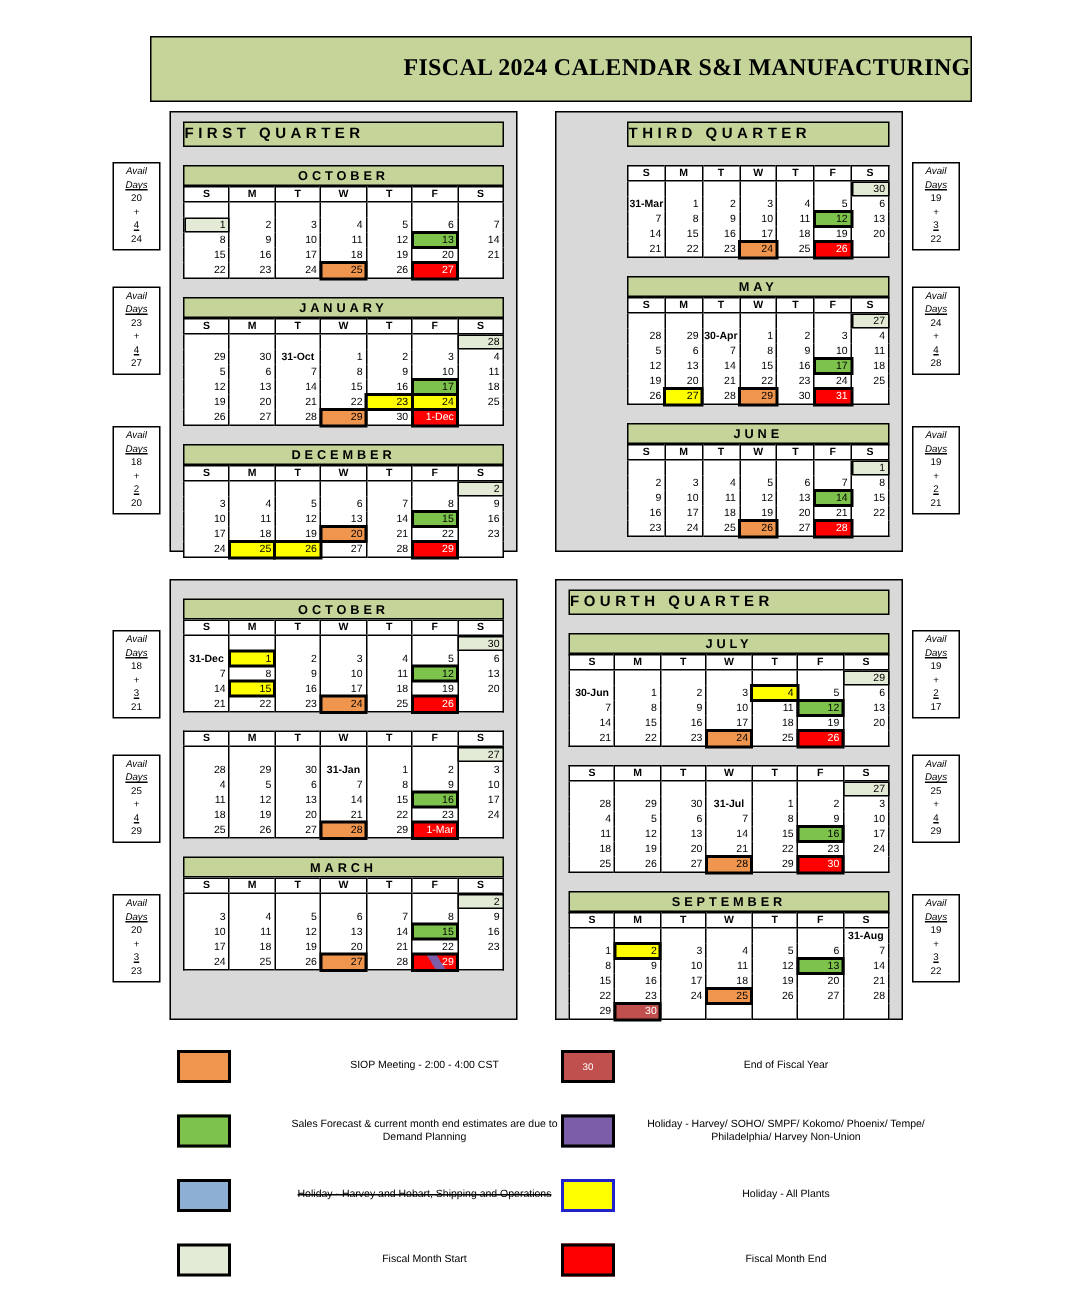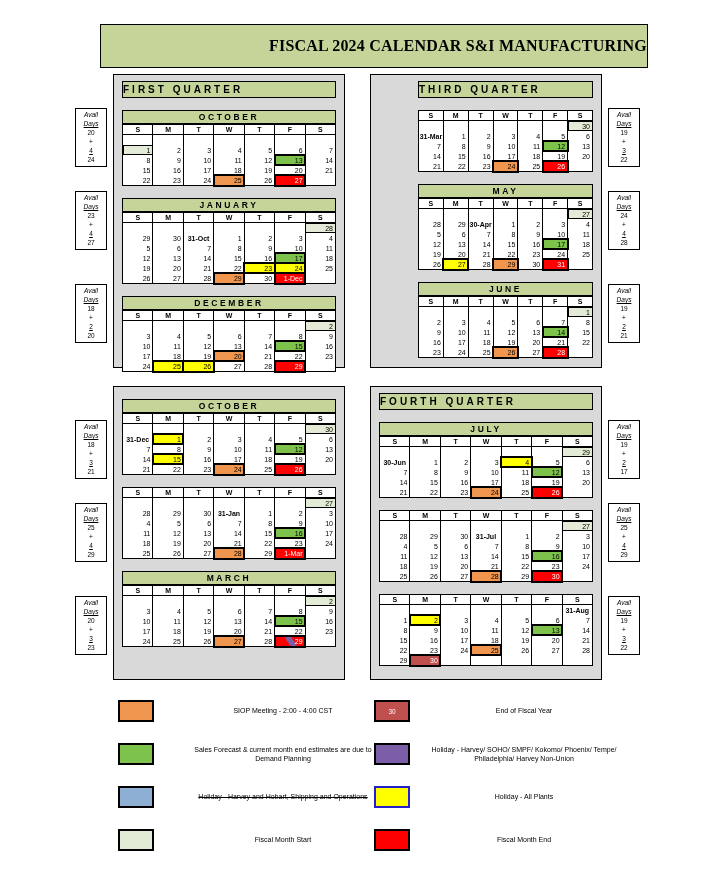--- a/index.html
+++ b/index.html
@@ -809,20 +809,21 @@
             <td class="vline">27</td>
             <td class="vline c-orange">28</td>
             <td class="vline">29</td>
             <td class="vline c-red">30</td>
             <td class="vline"></td>
           </tr>
         </tbody>
       </table>
     </div>
     <div class="month">
+      <div class="m-head">SEPTEMBER</div>
       <table class="cal">
         <thead>
           <tr>
             <th>S</th>
             <th>M</th>
             <th>T</th>
             <th>W</th>
             <th>T</th>
             <th>F</th>
             <th>S</th>

